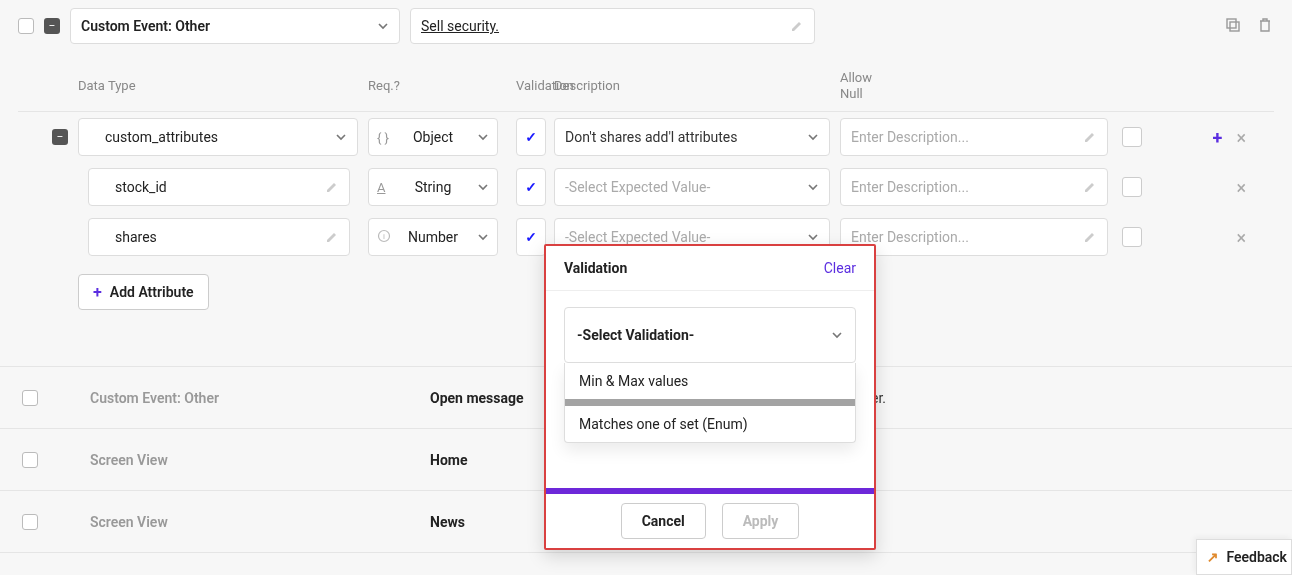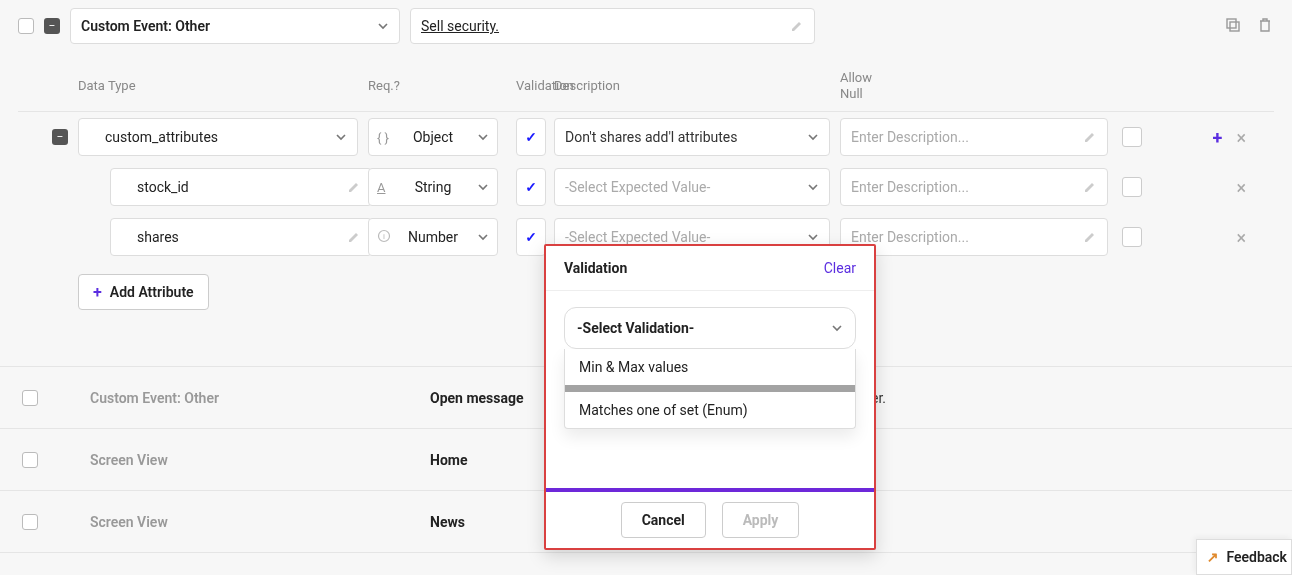--- a/index.html
+++ b/index.html
@@ -56,21 +56,21 @@
 
   .attr-row {
     display: grid;
     grid-template-columns: 60px 290px 148px 38px 286px 278px 50px 80px;
     align-items: center;
     padding: 6px 0;
     gap: 0;
   }
   .attr-row .lead { display:flex; gap:10px; align-items:center; justify-content:flex-end; padding-right: 10px; }
   .attr-row.child .lead { justify-content: flex-end; }
-  .attr-row.child .attr-name { margin-left: 32px; width: 262px; }
+  .attr-row.child .attr-name { margin-left: 10px; width: 262px; }
 
   .attr-name { height: 38px; border: 1px solid #ddd; border-radius: 4px; background:#fff; display:flex; align-items:center; padding: 0 26px; width: 280px; position:relative; }
   .attr-name .caret { right: 10px; color:#777; }
   .attr-name .pen { right: 10px; color:#ccc; }
   .datatype-wrap { display:flex; align-items:center; gap: 0; }
   .datatype { height: 38px; border: 1px solid #ddd; border-radius: 4px; background:#fff; display:flex; align-items:center; padding: 0 10px; width: 130px; position:relative; justify-content: center; }
   .datatype .icon { position:absolute; left: 8px; color:#999; font-size: 13px; }
   .datatype .caret { position:absolute; right: 8px; color:#777; }
   .req { height: 38px; width: 30px; border: 1px solid #ddd; border-radius: 4px; background:#fff; display:flex; align-items:center; justify-content:center; color:#1a1aff; font-weight:bold; }
   .req.checked::before { content: "✓"; color:#1a1aff; }
@@ -108,26 +108,26 @@
   .popover {
     position: absolute; left: 544px; top: 244px; width: 332px; height: 306px;
     background:#fff; border: 2px solid #d94040; border-radius: 2px;
     box-shadow: 0 6px 18px rgba(0,0,0,0.15);
     display:flex; flex-direction:column;
   }
   .pop-header { display:flex; align-items:center; justify-content:space-between; padding: 14px 18px; border-bottom:1px solid #eee; }
   .pop-header .title { font-weight:700; }
   .pop-header .clear { color:#5b2ee0; cursor:pointer; }
   .pop-body { padding: 16px 18px; flex:1; position:relative; }
-  .pop-select { height:42px; border:1px solid #ddd; border-radius:12px; background:#fff; display:flex; align-items:center; padding:0 12px; font-weight:700; position:relative; }
+  .pop-select { height:56px; border:1px solid #ddd; border-radius:4px; background:#fff; display:flex; align-items:center; padding:0 12px; font-weight:700; position:relative; }
   .pop-select .caret { position:absolute; right: 12px; color:#777; }
   .pop-dropdown { border:1px solid #ddd; border-top:none; border-radius:0 0 4px 4px; background:#fff; box-shadow: 0 8px 16px rgba(0,0,0,0.08); }
   .pop-dropdown .opt { padding: 10px 14px; border-bottom:7px solid #a3a3a3; cursor:pointer; }
   .pop-dropdown .opt:last-child { border-bottom:none; }
-  .pop-footer { border-top:4px solid #6d28d9; height:60px; display:flex; align-items:center; justify-content:center; gap:16px; }
+  .pop-footer { border-top:6px solid #6d28d9; height:60px; display:flex; align-items:center; justify-content:center; gap:16px; }
   .btn { height:36px; padding:0 20px; border:1px solid #ccc; border-radius:4px; background:#fff; font-weight:700; cursor:pointer; display:flex; align-items:center; }
   .btn.disabled { color:#bbb; }
 
   .feedback-tab {
     position:absolute; right:0; bottom:0; height:36px; background:#fff; border:1px solid #ddd;
     display:flex; align-items:center; gap:8px; padding:0 4px 0 10px; box-shadow: -2px -2px 6px rgba(0,0,0,0.05);
     font-weight:600;
   }
   .feedback-tab .arrow { color:#e08a2e; }
 

